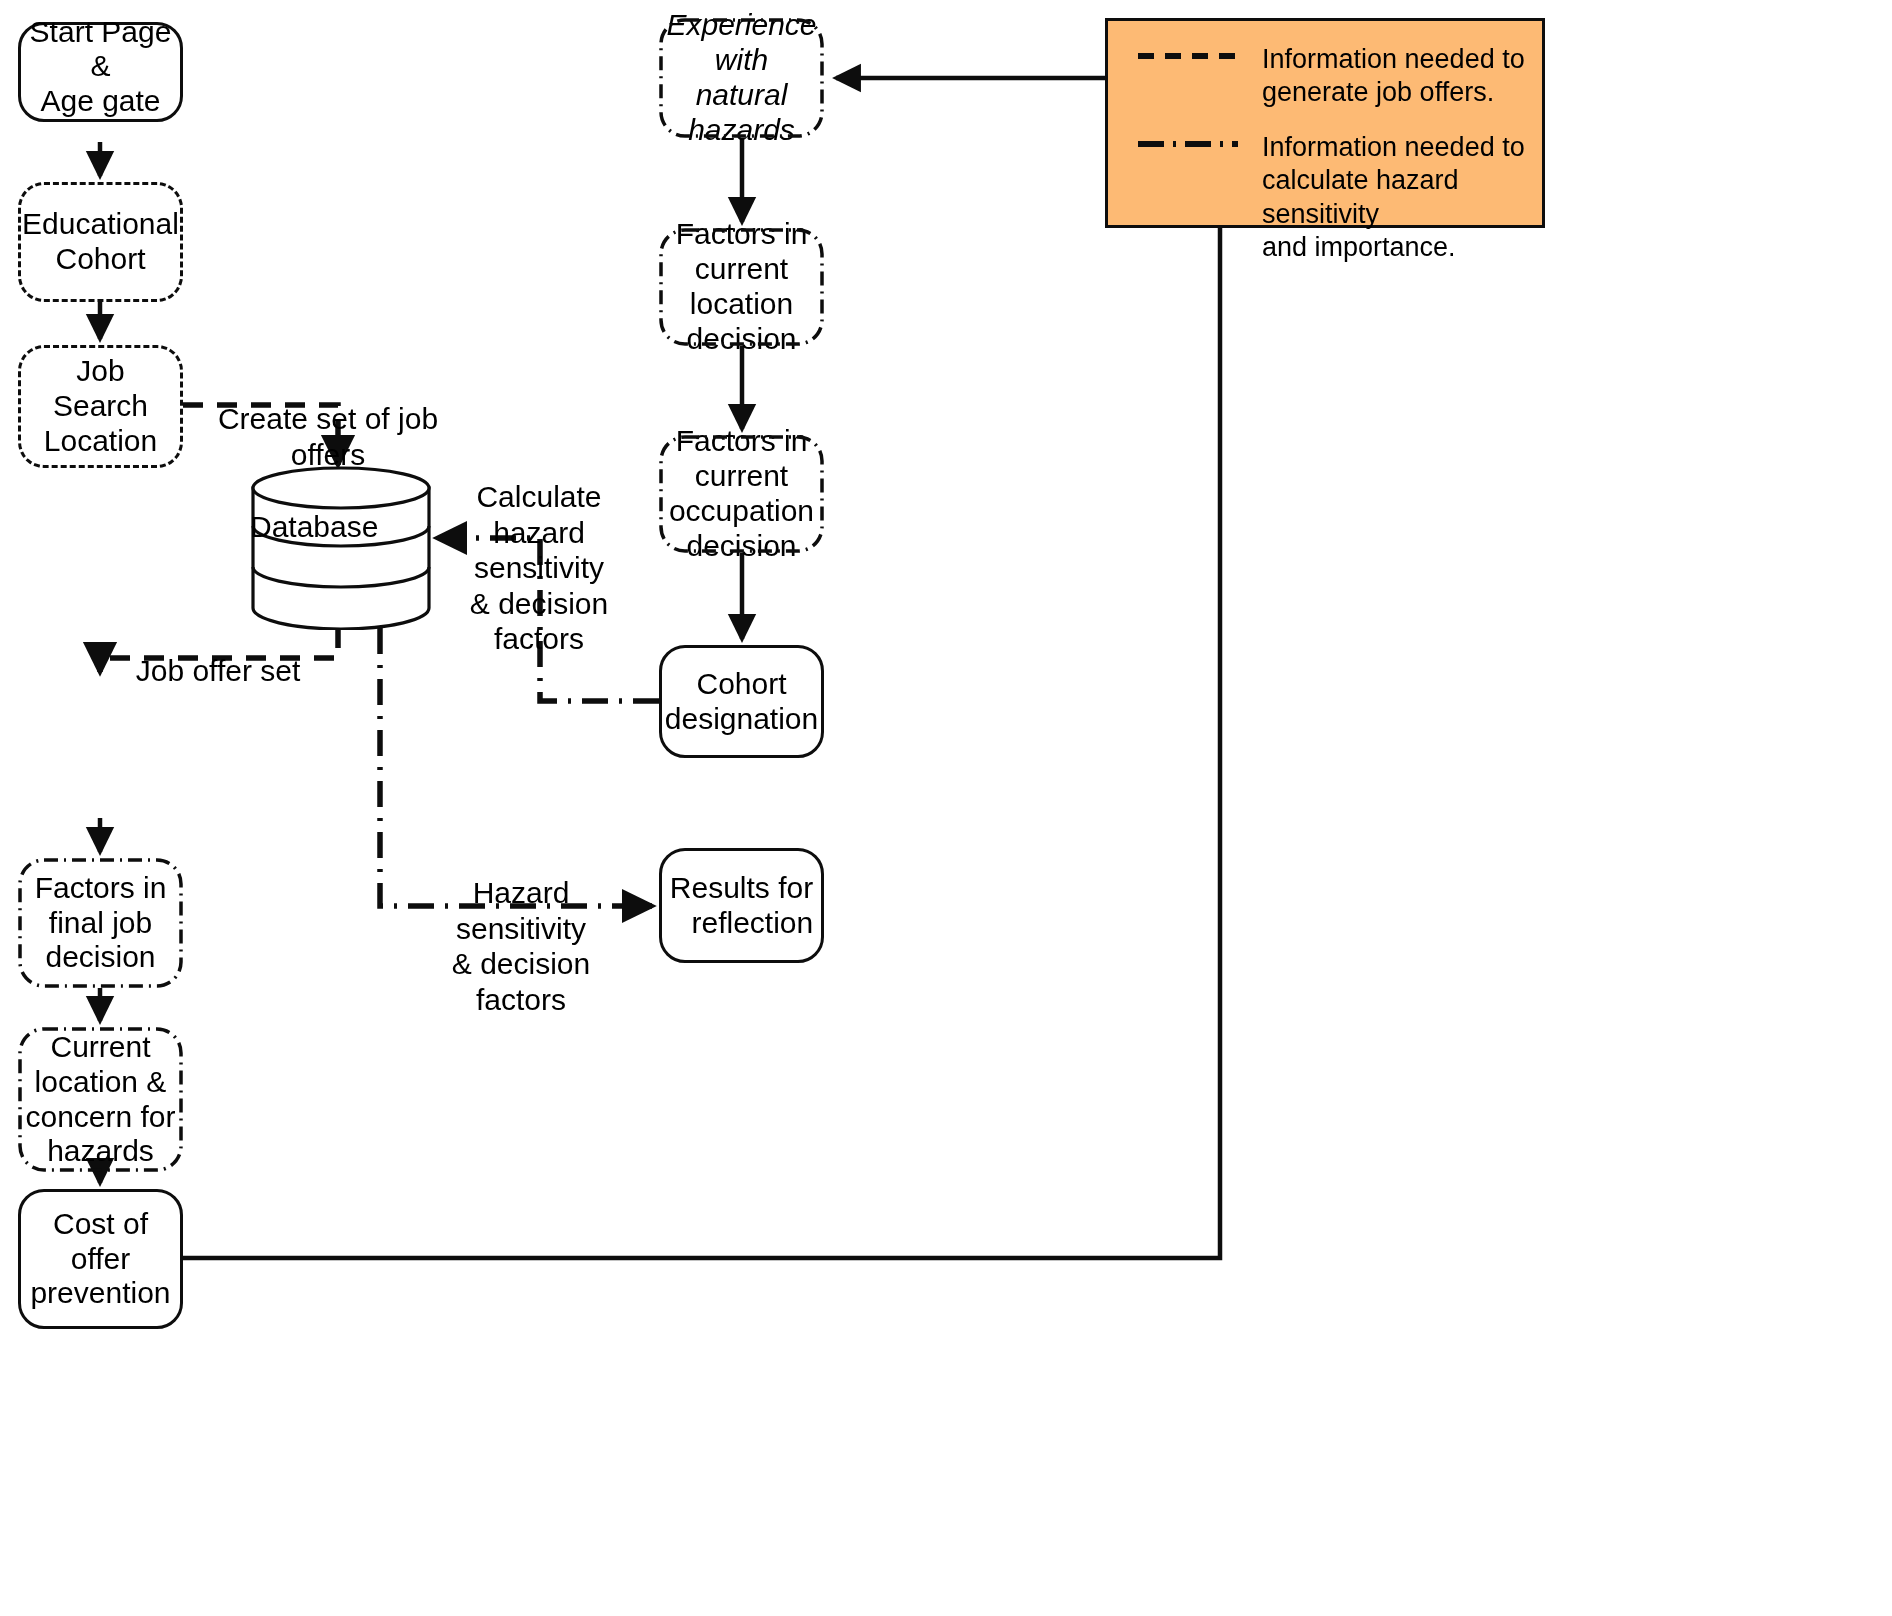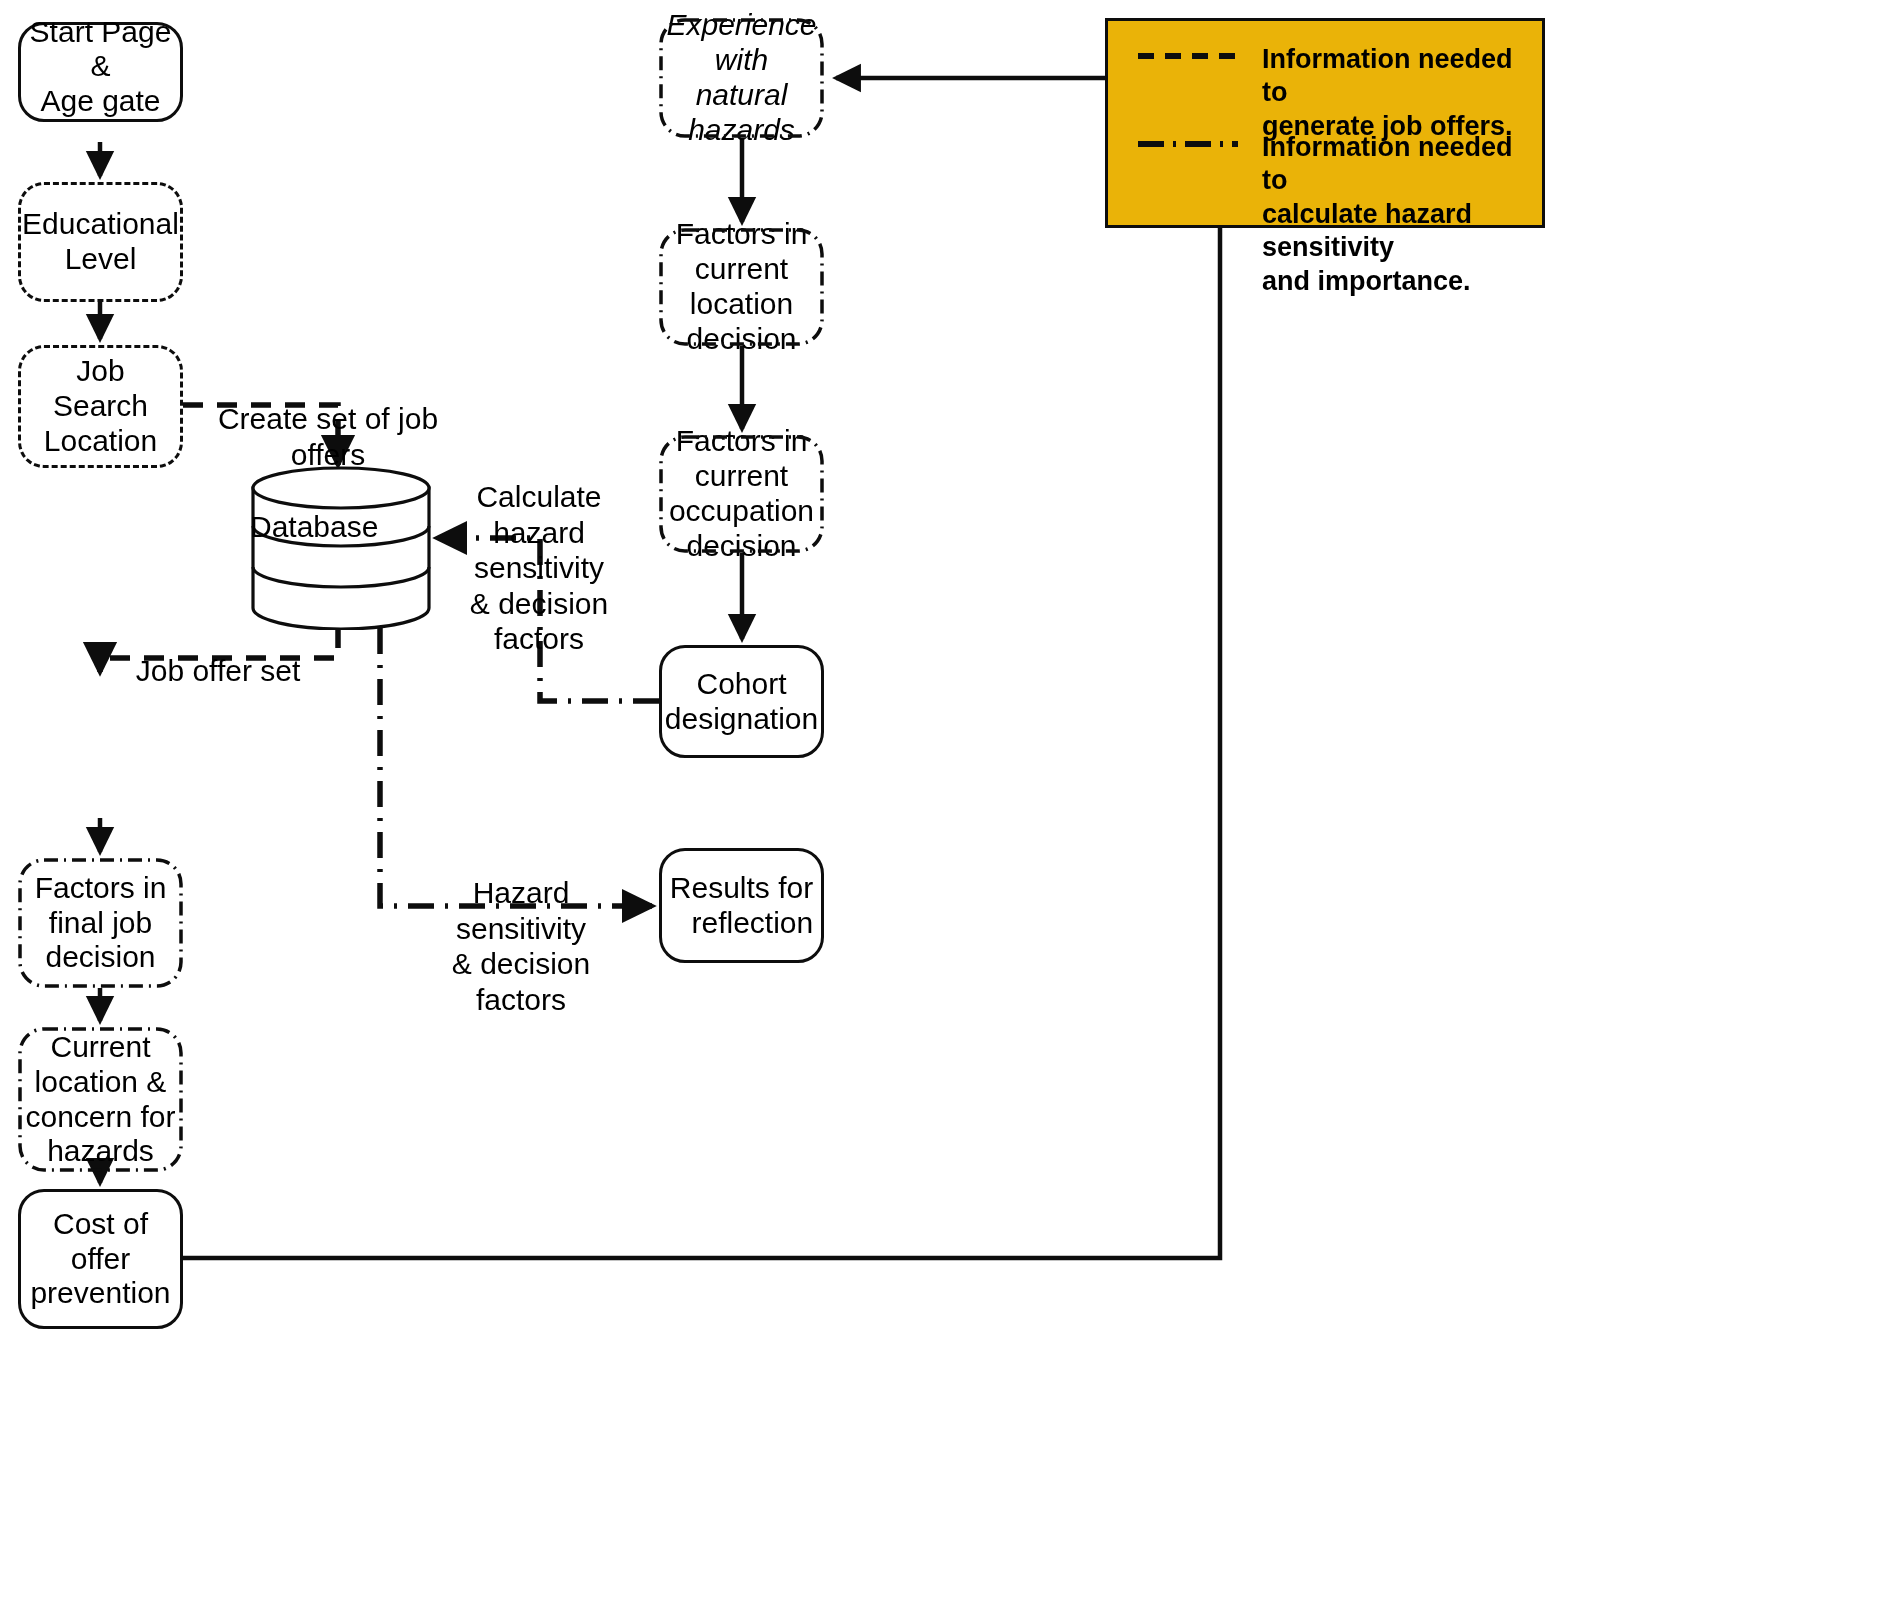--- a/index.html
+++ b/index.html
@@ -77,23 +77,22 @@
   .db-label {
     position: absolute;
     width: 100%;
     text-align: left;
     z-index: 4;
   }
   .legend {
     position: absolute;
     box-sizing: border-box;
     border: 3px solid #0d0d0d;
-    background: #eab308;
+    background: #fdba74;
     z-index: 5;
-    font-weight: bold;
   }
   .legend-row {
     position: absolute;
     display: flex;
     align-items: flex-start;
   }
   .legend-swatch {
     flex: 0 0 auto;
     width: 104px;
     height: 26px;
@@ -145,21 +144,21 @@
     </g>
   </svg>
 
   <div class="node solid t30" style="left:18px; top:22px; width:165px; height:100px;align-items:flex-end;">
     <span class="node-label">Start Page &amp;
 Age gate</span>
   </div>
 
   <div class="node dashed t30" style="left:18px; top:182px; width:165px; height:120px;">
     <span class="node-label">Educational
-Level</span>
+Cohort</span>
   </div>
 
   <div class="node dashed t30" style="left:18px; top:345px; width:165px; height:123px;">
     <span class="node-label">Job Search
 Location</span>
   </div>
 
 
   <div class="node dashdot t30" style="left:18px; top:858px; width:165px; height:130px;">
     <svg class="dashdot-svg" viewBox="0 0 165 130" preserveAspectRatio="none">

